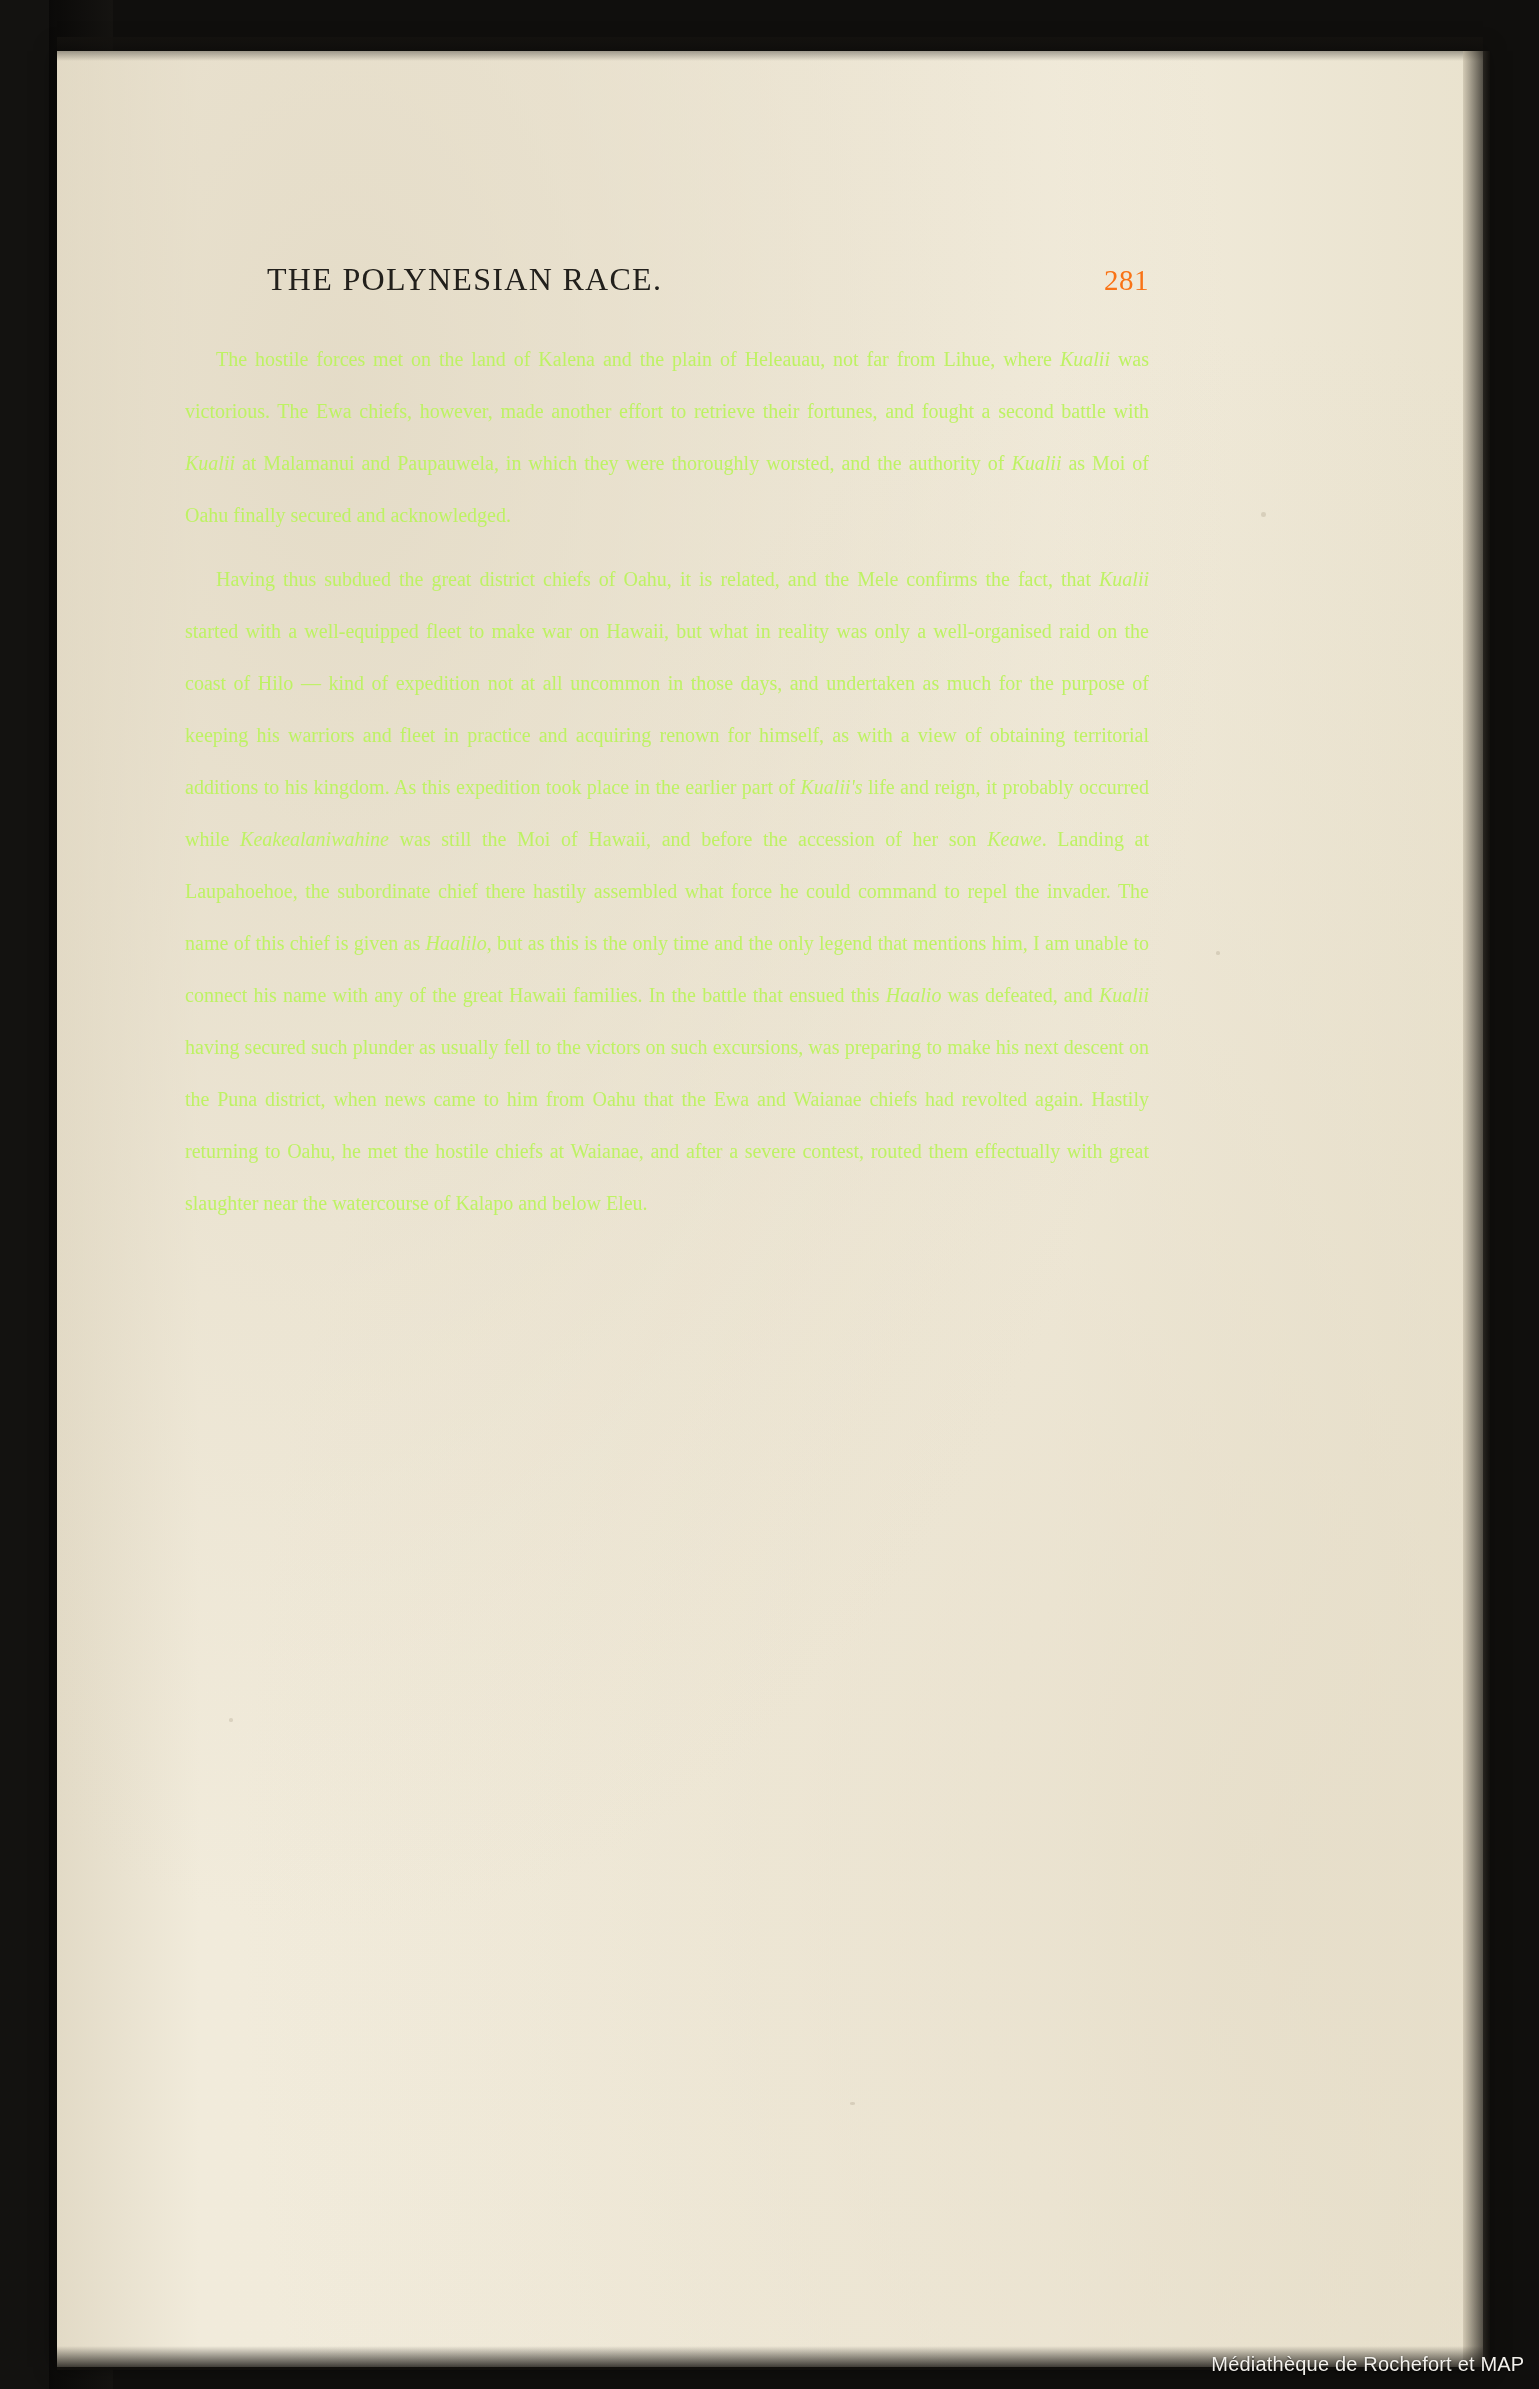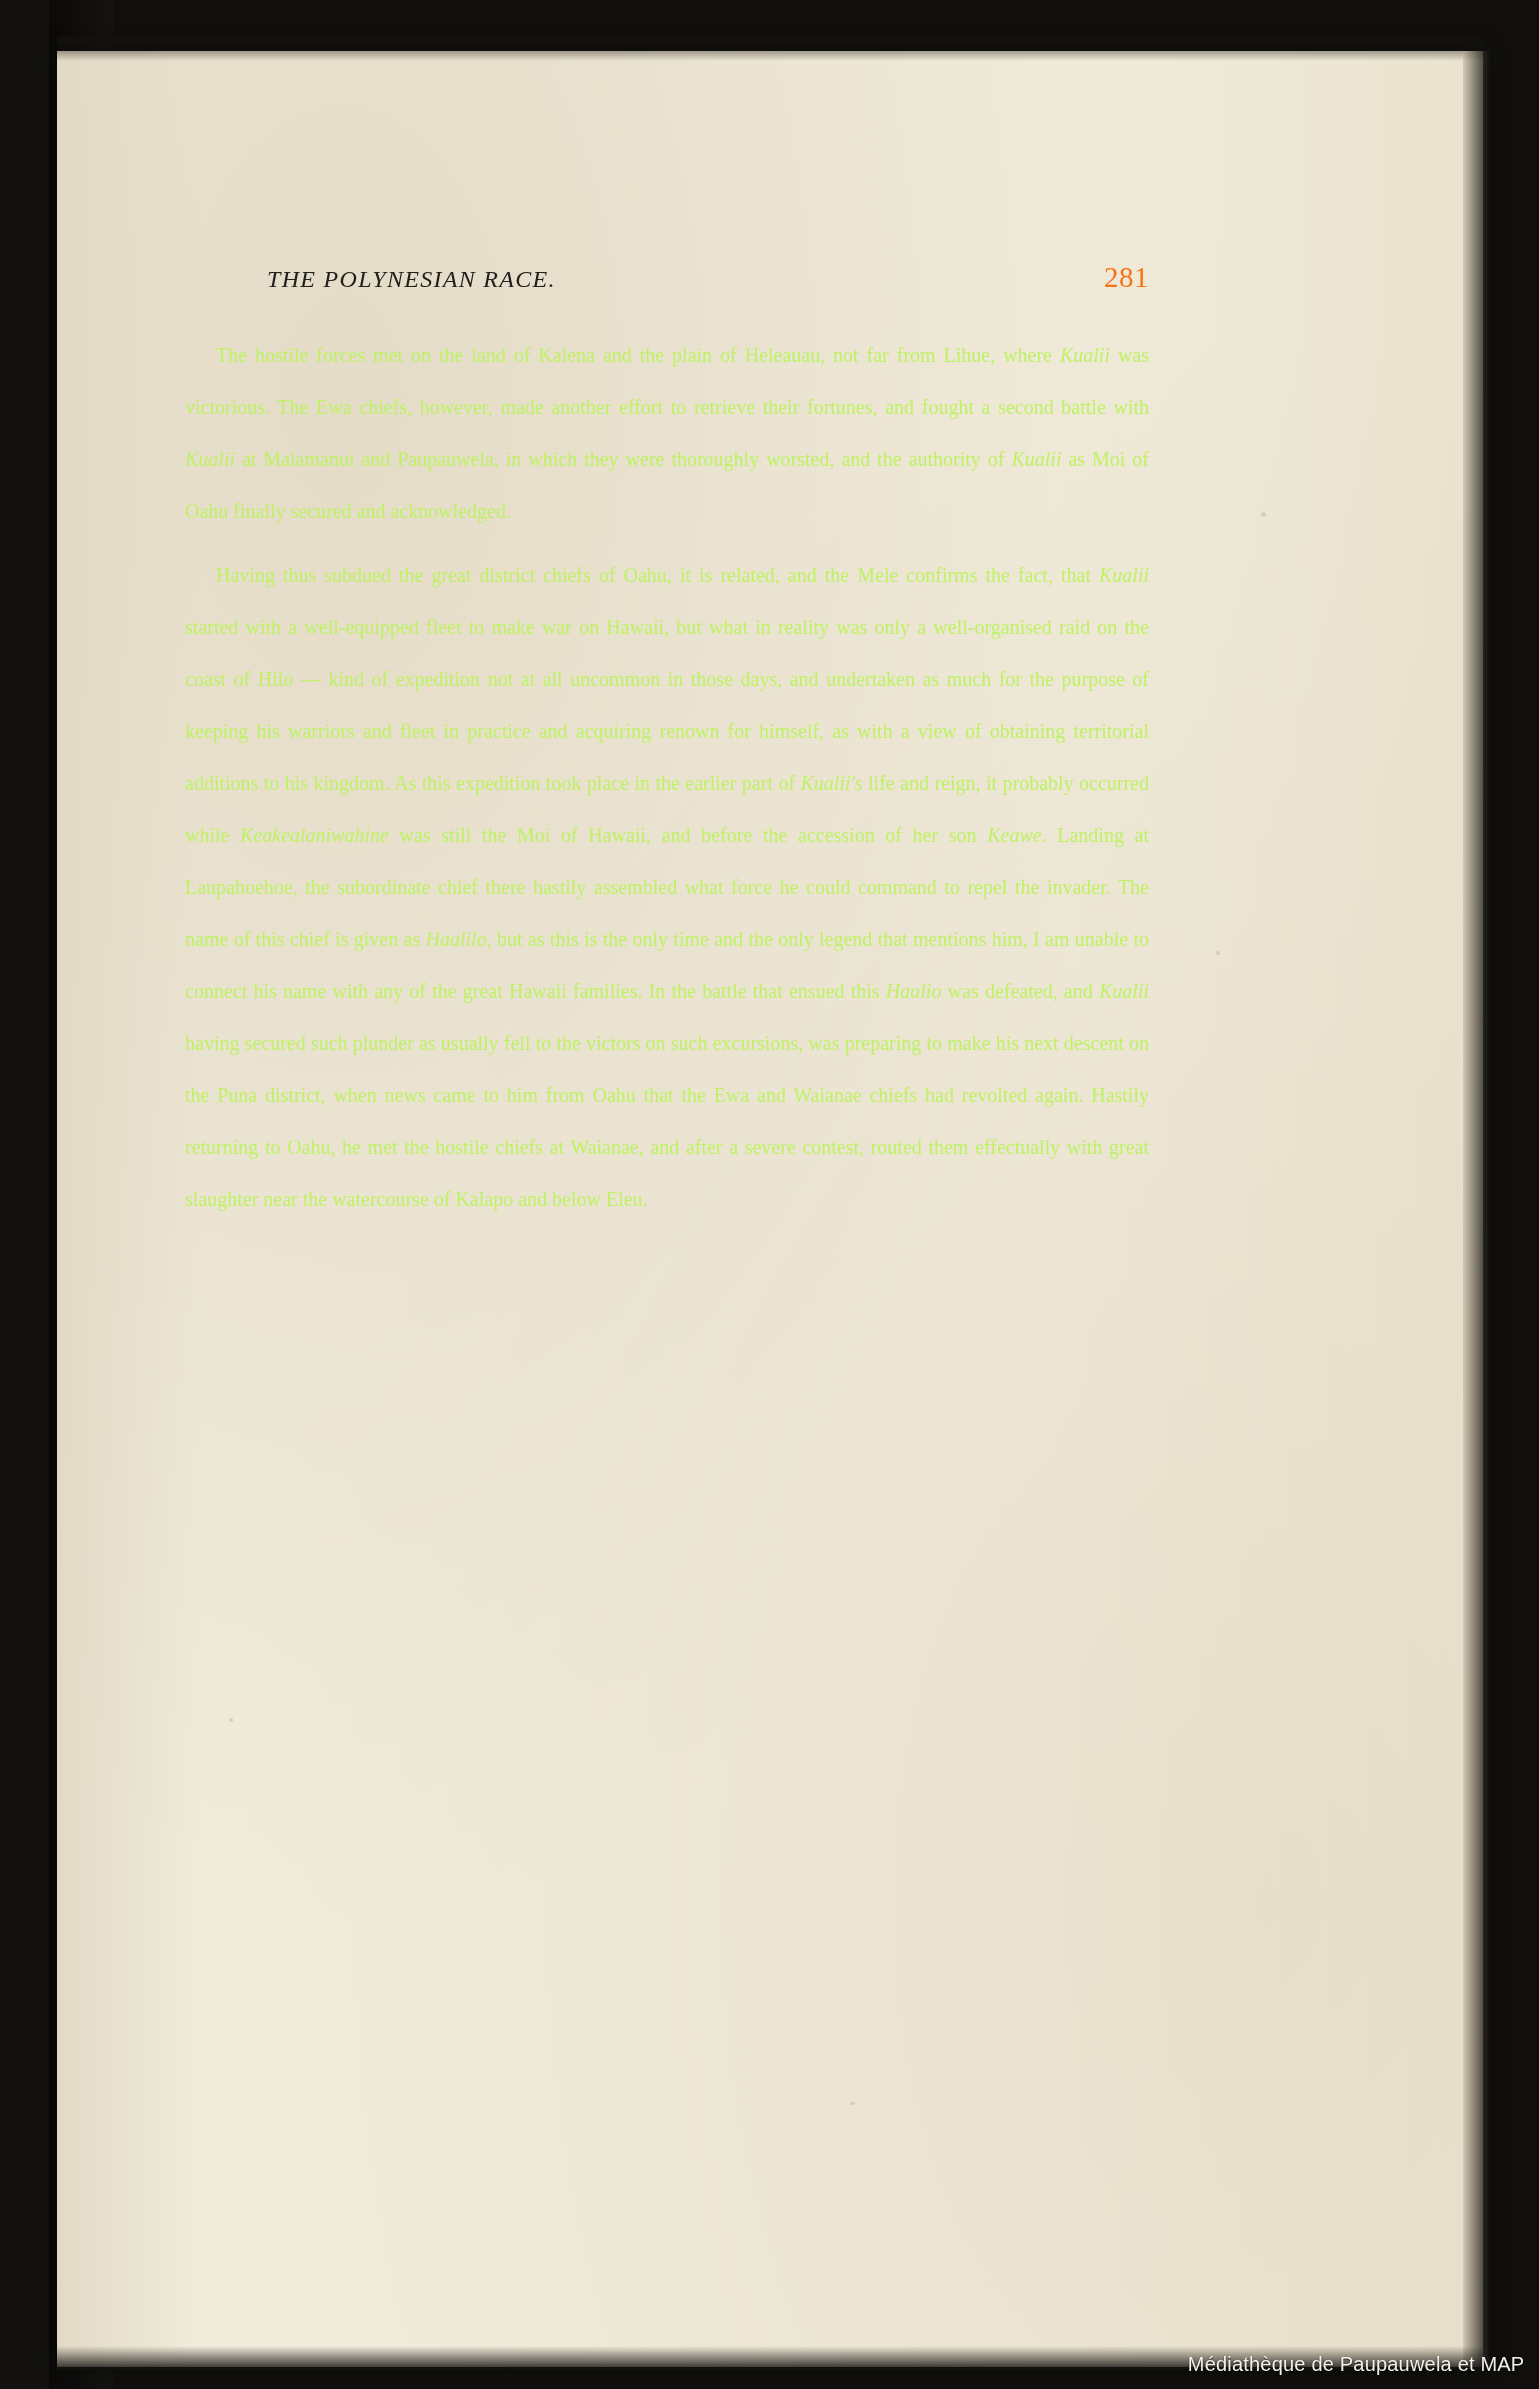--- a/index.html
+++ b/index.html
@@ -68,22 +68,21 @@
     width: 964px;
   }
   .running-head {
     display: flex;
     align-items: baseline;
     justify-content: space-between;
     margin-bottom: 35px;
     padding-left: 82px;
   }
   .running-title {
-    font-style: italic;
-    font-size: 24px;
+    font-size: 32px;
     letter-spacing: 1.3px;
     color: #22201c;
     white-space: nowrap;
   }
   .page-number {
     font-size: 29px;
     color: #f97316;
     letter-spacing: 0.5px;
   }
   p.body-par {
@@ -139,15 +138,15 @@
       <div class="page-number">281</div>
     </div>
 
     <div id="body-text">
         <p class="body-par"><span>The hostile forces met on the land of Kalena and the plain of Heleauau, not far from Lihue, where </span><span class="ital">Kualii</span><span> was victorious.  The Ewa chiefs, however, made another effort to retrieve their fortunes, and fought a second battle with </span><span class="ital">Kualii</span><span> at Malamanui and Paupauwela, in which they were thoroughly worsted, and the authority of </span><span class="ital">Kualii</span><span> as Moi of Oahu finally secured and acknowledged.</span></p>
         <p class="body-par"><span>Having thus subdued the great district chiefs of Oahu, it is related, and the Mele confirms the fact, that </span><span class="ital">Kualii</span><span> started with a well-equipped fleet to make war on Hawaii, but what in reality was only a well-organised raid on the coast of Hilo — kind of expedition not at all uncommon in those days, and undertaken as much for the purpose of keeping his warriors and fleet in practice and acquiring renown for himself, as with a view of obtaining territorial additions to his kingdom.  As this expedition took place in the earlier part of </span><span class="ital">Kualii's</span><span> life and reign, it probably occurred while </span><span class="ital">Keakealaniwahine</span><span> was still the Moi of Hawaii, and before the accession of her son </span><span class="ital">Keawe</span><span>. Landing at Laupahoehoe, the subordinate chief there hastily assembled what force he could command to repel the invader.  The name of this chief is given as </span><span class="ital">Haalilo</span><span>, but as this is the only time and the only legend that mentions him, I am unable to connect his name with any of the great Hawaii families.  In the battle that ensued this </span><span class="ital">Haalio</span><span> was defeated, and </span><span class="ital">Kualii</span><span> having secured such plunder as usually fell to the victors on such excursions, was preparing to make his next descent on the Puna district, when news came to him from Oahu that the Ewa and Waianae chiefs had revolted again.  Hastily returning to Oahu, he met the hostile chiefs at Waianae, and after a severe contest, routed them effectually with great slaughter near the watercourse of Kalapo and below Eleu.</span></p>
       </div>
 
   </div>
 
-  <div class="credit">Médiathèque de Paupauwela et MAP</div>
+  <div class="credit">Médiathèque de Rochefort et MAP</div>
 </div>
 
 
 </body></html>

